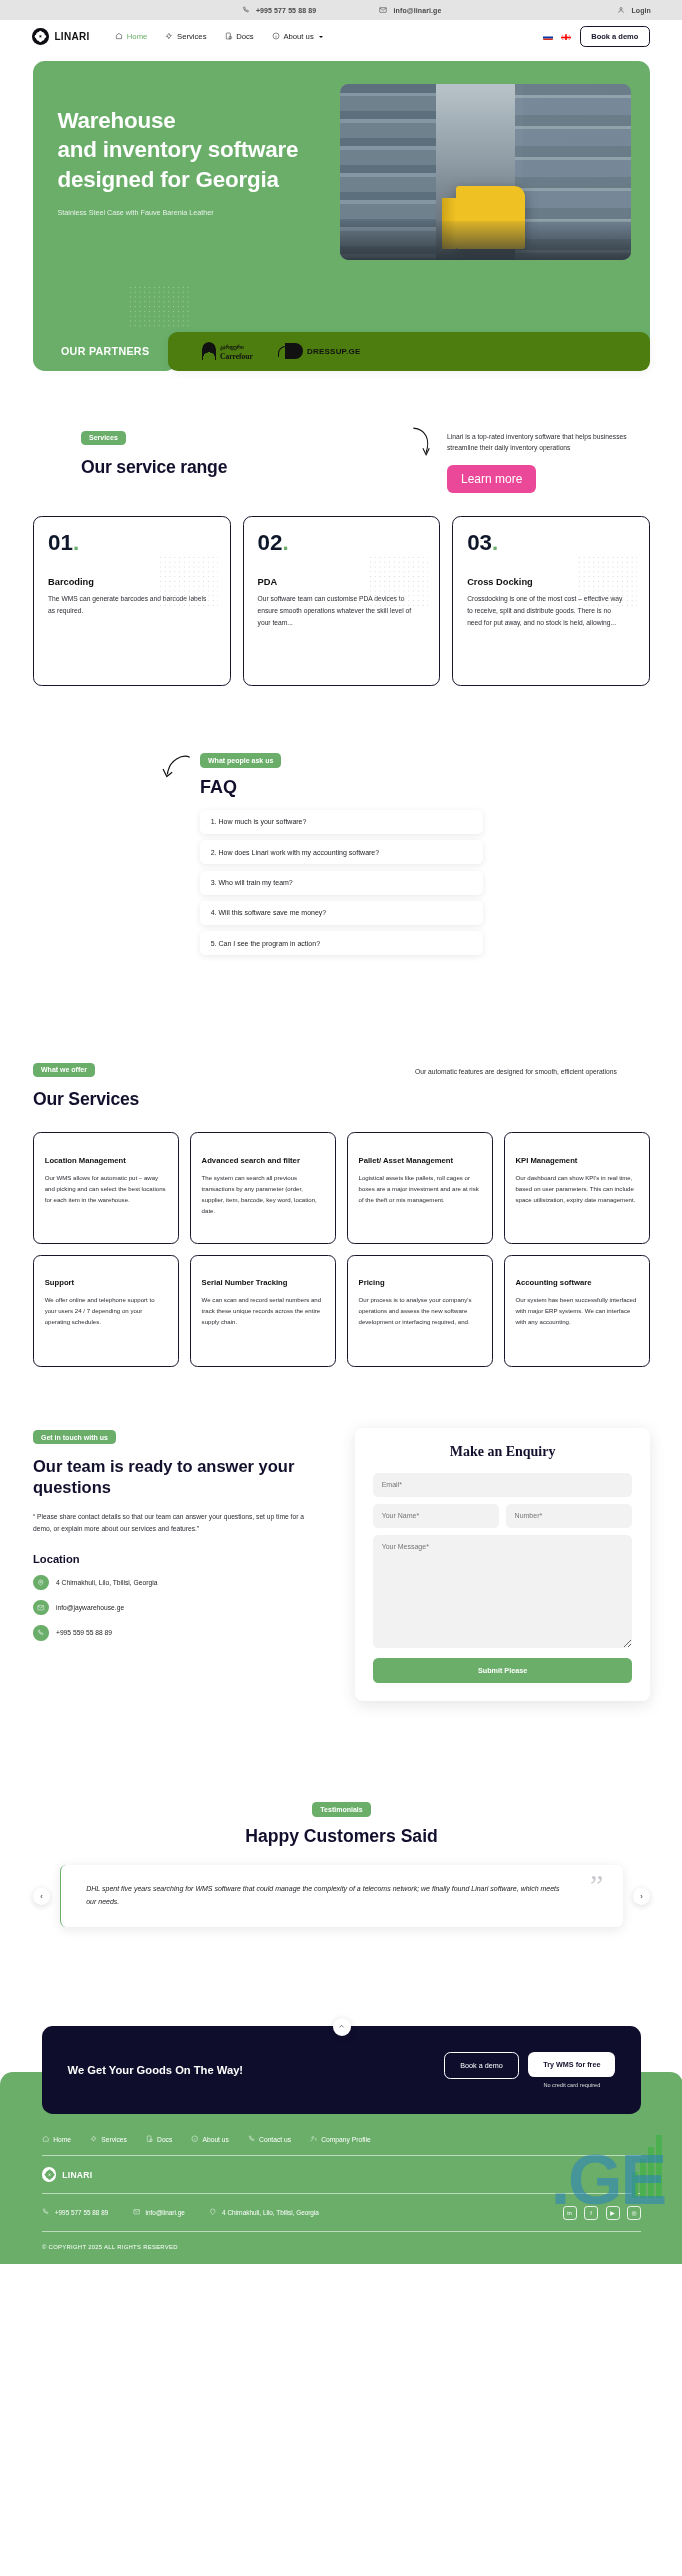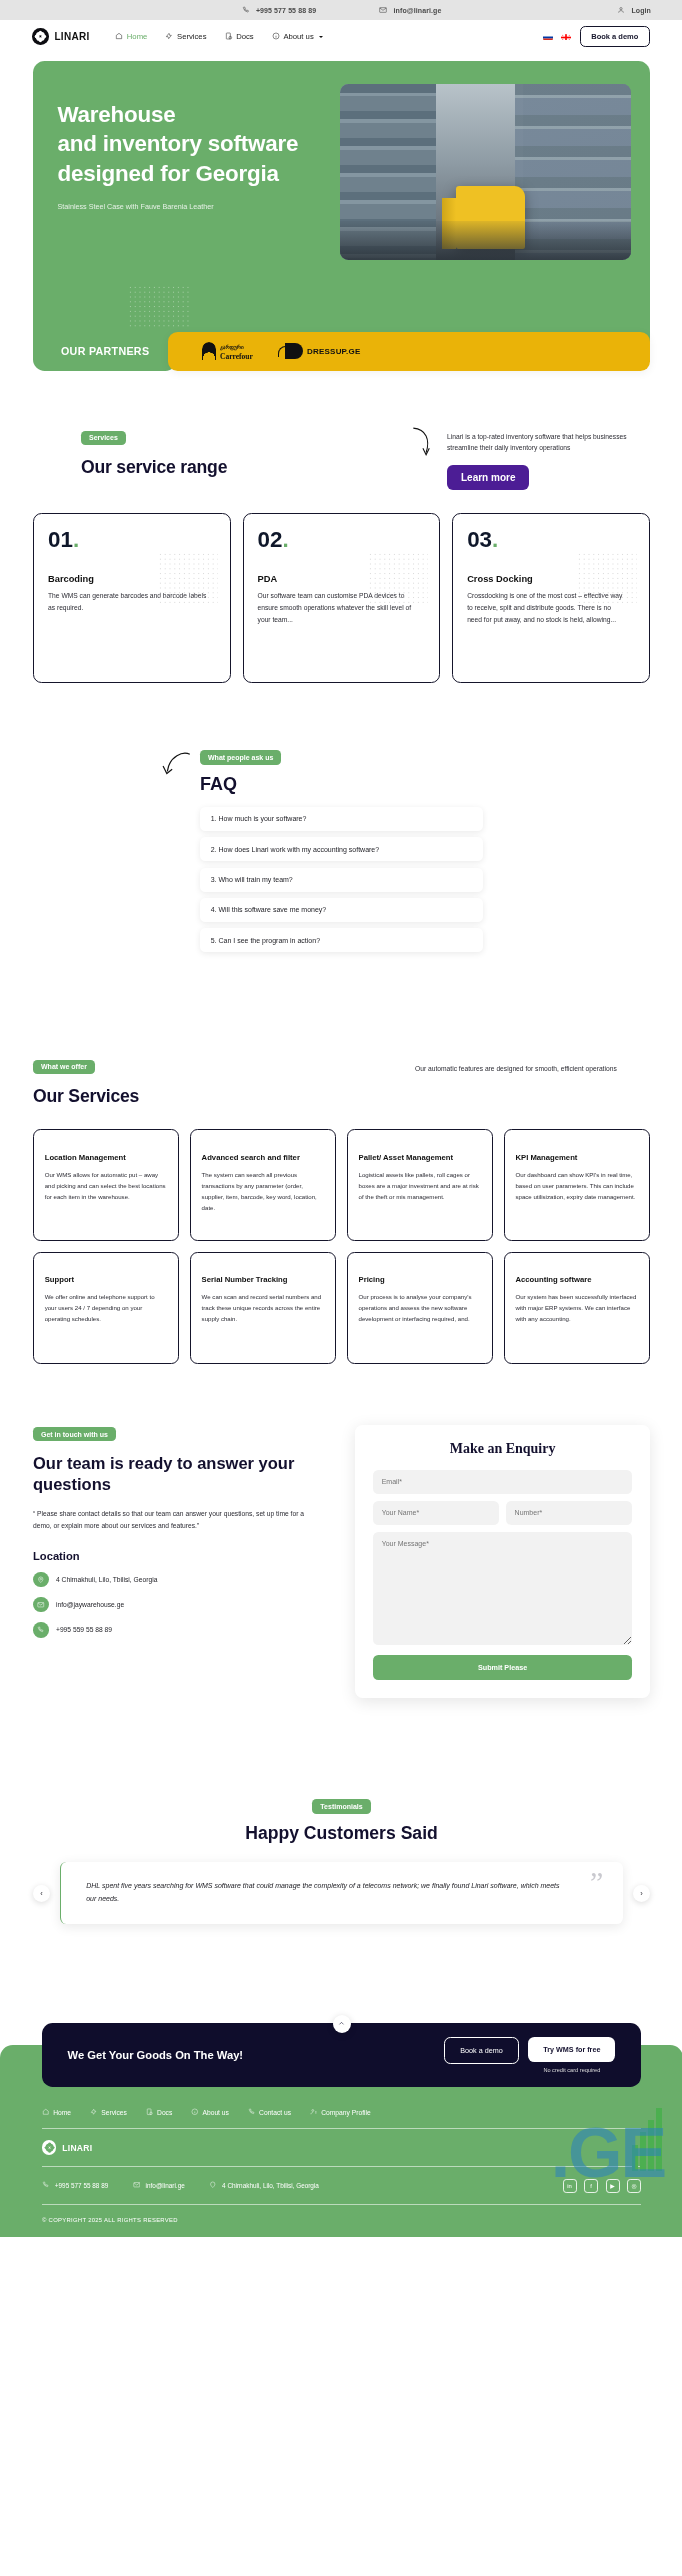--- a/index.html
+++ b/index.html
@@ -64,21 +64,21 @@
 
   
   .hero {
     margin: 7.5px 33px 0 33px;
     background: #6aae6a;
     border-radius: 11.7px;
     height: 299px;
     position: relative;
     overflow: hidden;
   }
-  .hero-text { position: absolute; left: 24.5px; top: 39px; width: 341px; }
+  .hero-text { position: absolute; left: 24.5px; top: 45px; width: 341px; }
   .hero-text h1 {
     font-size: 22.4px; line-height: 1.32; color: #fff; font-weight: 800; letter-spacing: -0.2px;
   }
   .hero-sub { margin-top: 14px; font-size: 7.2px; color: #e8f2e8; }
   .hero-img {
     position: absolute; right: 19px; top: 23.5px;
     width: 291px; height: 176px; border-radius: 8.5px; overflow: hidden;
     background: linear-gradient(160deg,#8fa4ad 0%,#6d8390 35%,#4e5f6b 70%,#3b4852 100%);
   }
   .hero-img .rack-a { position:absolute; left:0; top:0; width:36%; height:100%;
@@ -105,21 +105,21 @@
   .partners {
     margin: -28px 33px 0 33px;
     position: relative; display: flex; align-items: stretch; height: 39px;
   }
   .partners-label {
     background: #6aae6a; color: #fff; font-size: 10.7px; font-weight: 800;
     letter-spacing: 0.3px; display: flex; align-items: center; padding: 0 28px;
     border-bottom-left-radius: 11.7px; border-bottom-right-radius: 11.7px;
   }
   .partners-logos {
-    background: #eab308; flex: 1; border-radius: 9.6px; margin-left: -9.6px;
+    background: #4d7c0f; flex: 1; border-radius: 9.6px; margin-left: -9.6px;
     display: flex; align-items: center; gap: 32px; padding-left: 34px;
     box-shadow: 0 2.1px 9.6px rgba(0,0,0,.06);
   }
   .plogo { display: flex; align-items: center; gap: 4.3px; }
   .plogo .mark { width: 14px; height: 18px; background:#111;
      -webkit-mask: radial-gradient(circle at 50% 92%, transparent 34%, #000 35%);
              mask: radial-gradient(circle at 50% 92%, transparent 34%, #000 35%);
      border-radius: 7px 7px 0 0; }
   .plogo .t1 { font-size: 5.3px; line-height: 1.15; font-weight: 700; color:#111; }
   .plogo .t2 { font-size: 7.5px; line-height: 1.05; font-weight: 800; color:#111; font-family:"Liberation Serif",serif;}
@@ -135,22 +135,22 @@
   h2.sec-title { font-size: 17.6px; font-weight: 800; letter-spacing: -0.2px; color: #13102e; }
 
   
   .range { margin: 60px 33px 0 33px; display: flex; align-items: flex-start; }
   .range-left { width: 299px; margin-left: 48px; }
   .range-left .pill { margin-bottom: 11.7px; }
   .range-right { margin-left: auto; width: 251px; position: relative; padding-left: 48px; }
   .range-right p { font-size: 6.7px; line-height: 1.75; color: #2b2b33; }
   .arrow-curve { position: absolute; left: 10.7px; top: -4.3px; width: 29px; height: 33px; }
   .btn-green {
-    display: inline-block; background: #4c1d95; color: #fff; border: none;
-    border-radius: 5.9px; padding: 7px 14px; font-size: 10px; font-weight: 700; cursor: pointer;
+    display: inline-block; background: #ec4899; color: #fff; border: none;
+    border-radius: 5.9px; padding: 7px 14px; font-size: 12px; font-weight: 400; cursor: pointer;
   }
   .range-right .btn-green { margin-top: 10.7px; }
 
   .cards3 { margin: 23.5px 33px 0 33px; display: grid; grid-template-columns: repeat(3,1fr); gap: 11.7px; }
   .card3 {
     border: 0.6px solid #15152b; border-radius: 8.5px; padding: 15px 14px 18px 14px;
     min-height: 170px; position: relative; overflow: hidden; background: #fff;
   }
   .card3 .num { font-size: 22.4px; font-weight: 800; color: #6aae6a; line-height: 1; }
   .card3 .num span { color: #0f172a; }
@@ -237,21 +237,21 @@
 
   
   .footer-zone { margin-top: 99px; position: relative; }
   .scroll-top {
     position: absolute; left: 50%; transform: translateX(-50%); top: -8.5px;
     width: 18px; height: 18px; border-radius: 50%; background: #fff;
     box-shadow: 0 1.6px 7.5px rgba(0,0,0,.16); display: flex; align-items: center; justify-content: center;
     cursor: pointer; z-index: 5; font-size: 7px; color: #13102e;
   }
   .cta {
-    margin: 0 42px; background: #0f0d2c; border-radius: 10.7px; height: 64px;
+    margin: 0 42px; background: #0f0d2c; border-radius: 10.7px; height: 88px;
     display: flex; align-items: center; padding: 0 25.6px; position: relative; z-index: 3;
   }
   .cta h3 { color: #fff; font-size: 11.2px; font-weight: 800; }
   .cta-right { margin-left: auto; display: flex; align-items: flex-start; gap: 9.6px; }
   .btn-outline-white {
     border: 0.7px solid #fff; background: transparent; color: #fff; border-radius: 6.4px;
     padding: 8px 15px; font-size: 7.2px; cursor: pointer; font-family: "Liberation Sans", sans-serif;
   }
   .btn-white {
     background: #fff; color: #13102e; border: none; border-radius: 6.4px;

